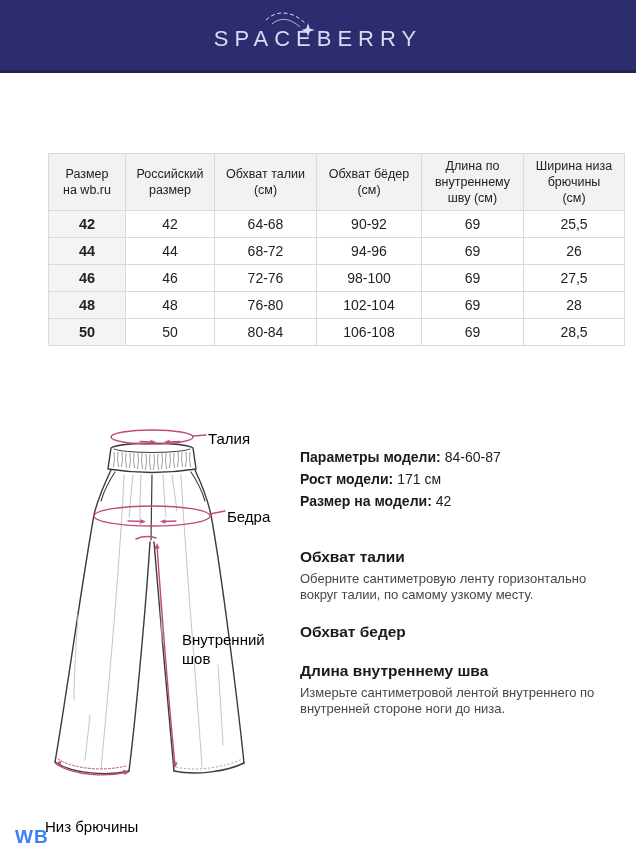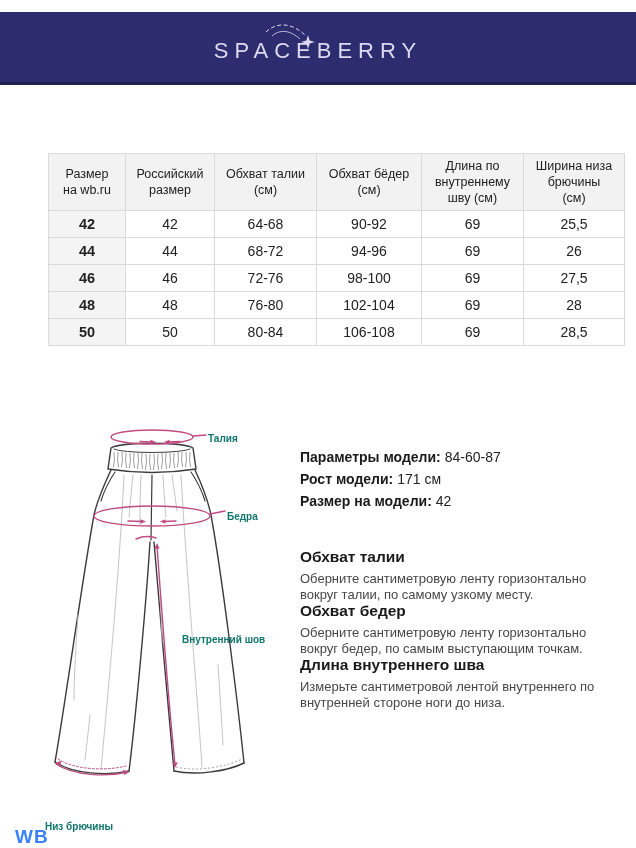--- a/index.html
+++ b/index.html
@@ -4,21 +4,21 @@
 <style>
   * { margin:0; padding:0; box-sizing:border-box; }
   html,body { background:#ffffff; }
   .page {
     position:relative; width:636px; height:848px; overflow:hidden;
     background:#ffffff; font-family:"Liberation Sans", sans-serif; color:#1e1e1e;
   }
 
   
   .brand-header {
-    position:absolute; top:12px; left:0; width:636px; height:73px;
+    position:absolute; top:0; left:0; width:636px; height:73px;
     background:#2d2c6e; border-bottom:3px solid #232253;
   }
   .logo-wrap { position:absolute; top:26px; left:0; width:636px; text-align:center; }
   .logo-text {
     font-size:22px; font-weight:400; letter-spacing:6px;
     color:#dcd9f2;
   }
   .comet { position:absolute; left:262px; top:6px; }
 
   
@@ -31,21 +31,21 @@
   }
   .size-table th {
     background:#f2f2f3; height:57px; font-weight:400; font-size:12.5px;
     line-height:16px; color:#222; white-space:pre-line; padding:2px 4px;
   }
   .size-table td { height:27px; font-size:14px; color:#222; background:#fff; }
   .size-table td.c0 { background:#f4f4f5; font-weight:700; font-size:14.5px; }
 
   
   .diagram-label {
-    position:absolute; font-size:10px; color:#0f766e; line-height:19px;font-weight:bold;
+    position:absolute; font-size:15px; color:#000000; line-height:19px;
   }
   .lbl-waist  { left:208px; top:429px; }
   .lbl-hips   { left:227px; top:507px; }
   .lbl-inseam { left:182px; top:630px; width:92px; }
   .lbl-hem    { left:45px;  top:785px;margin-top:32px; }
 
   .wb-mark {
     position:absolute; left:15px; top:826px;
     font-size:19px; font-weight:700; letter-spacing:1px; color:#3b82f6;
   }
@@ -55,21 +55,21 @@
   .mp-line { font-size:14px; line-height:22px; color:#222; }
   .mp-label { font-weight:700; color:#1a1a1a; }
   .mp-value { font-weight:400; }
   .measure-section h3 {
     font-size:15.5px; font-weight:700; color:#1a1a1a; margin-bottom:5px;
   }
   .measure-section p {
     font-size:13px; line-height:15.5px; color:#474747;
   }
   .sec-1 { margin-top:36px; }
-  .sec-2, .sec-3 { }
+  .sec-2, .sec-3 { margin-top:21px; }
 
   .pants-svg { position:absolute; left:20px; top:415px; }
 </style>
 </head>
 <body>
 
 <div class="page">
 
   <div class="brand-header">
     <div class="logo-wrap">
@@ -240,23 +240,22 @@
         <span class="mp-value">42</span>
       </div>
     </div>
 
     <div class="measure-section sec-1">
       <h3>Обхват талии</h3>
       <p>Оберните сантиметровую ленту горизонтально вокруг талии, по самому узкому месту.</p>
     </div>
     <div class="measure-section sec-2">
       <h3>Обхват бедер</h3>
-      <p>Оберните сантиметровую ленту горизонтально вокруг бедер, по самым выступающим точкам.</p>
     </div>
     <div class="measure-section sec-3">
-      <h3>Длина внутреннего шва</h3>
+      <h3>Длина внутреннему шва</h3>
       <p>Измерьте сантиметровой лентой внутреннего по внутренней стороне ноги до низа.</p>
     </div>
   </div>
 
   <div class="wb-mark">WB</div>
 
 </div>
 
 </body></html>

